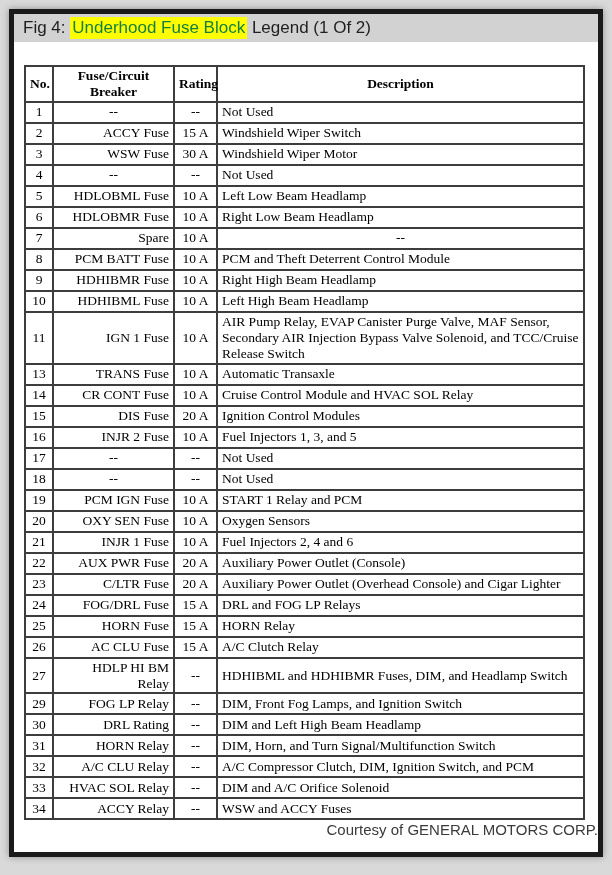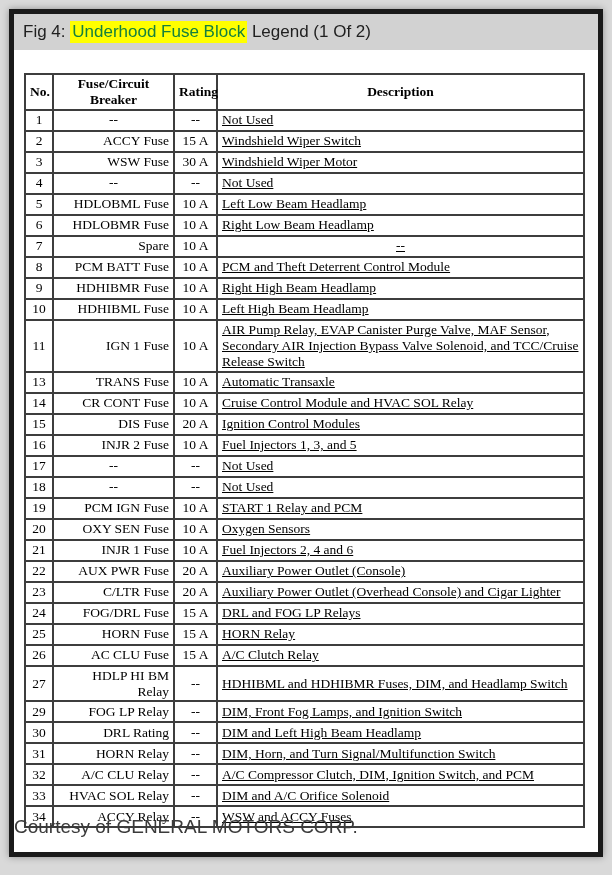--- a/index.html
+++ b/index.html
@@ -12,21 +12,21 @@
   }
   .page {
     position: absolute;
     left: 9px; top: 9px;
     width: 584px; height: 838px;
     background: #ffffff;
     border: 5px solid #1a1a1a;
     box-shadow: 0 0 7px rgba(0,0,0,0.35);
   }
   .title-bar {
-    height: 36px;
+    height: 28px;
     background: #d2d2d2;
     display: flex;
     align-items: center;
     padding-left: 9px;
     font-size: 17px;
     color: #1f1f1f;
     white-space: pre;
   }
   .title-bar mark {
     background: #ffff00;
@@ -54,28 +54,28 @@
     height: 31px;
   }
   th.th-rating { vertical-align: bottom; padding-bottom: 2px; }
   col.c-no     { width: 28px; }
   col.c-fuse   { width: 121px; }
   col.c-rating { width: 43px; }
   table.legend td { height: 17px; }
   td.c-no     { text-align: center; }
   td.c-fuse   { text-align: right; }
   td.c-rating { text-align: center; }
-  td.c-desc   { text-align: left; text-decoration: underline; }
+  td.c-desc   { text-align: left; }
   td.dash     { text-align: center; }
   .courtesy {
     position: absolute;
     left: 0; right: 0;
     bottom: 14px;
-    text-align: left;
-    font-size: 19px;
+    text-align: right;
+    font-size: 15px;
     color: #3a3a3a;
   }
 </style>
 </head>
 <body>
 
 <div class="page">
 
   <div class="title-bar">
     <span>Fig 4: </span><mark>Underhood Fuse Block</mark><span> Legend (1 Of 2)</span>

